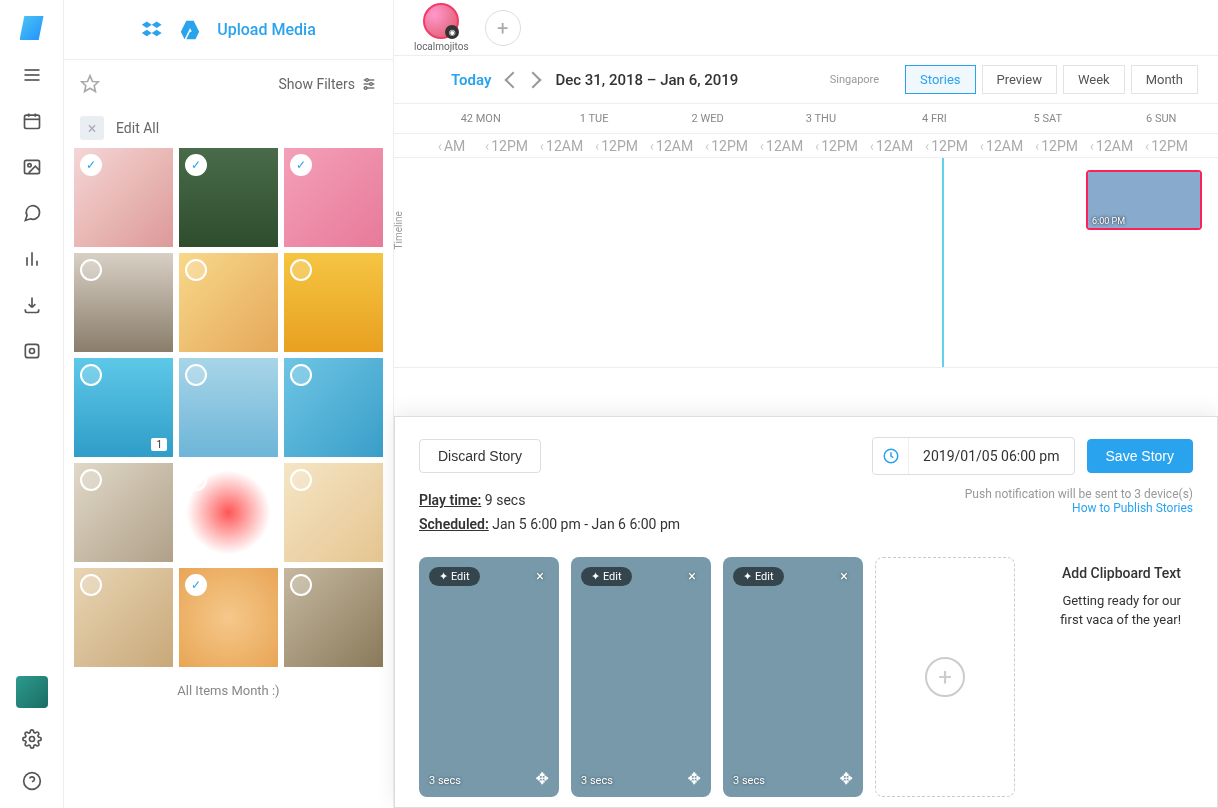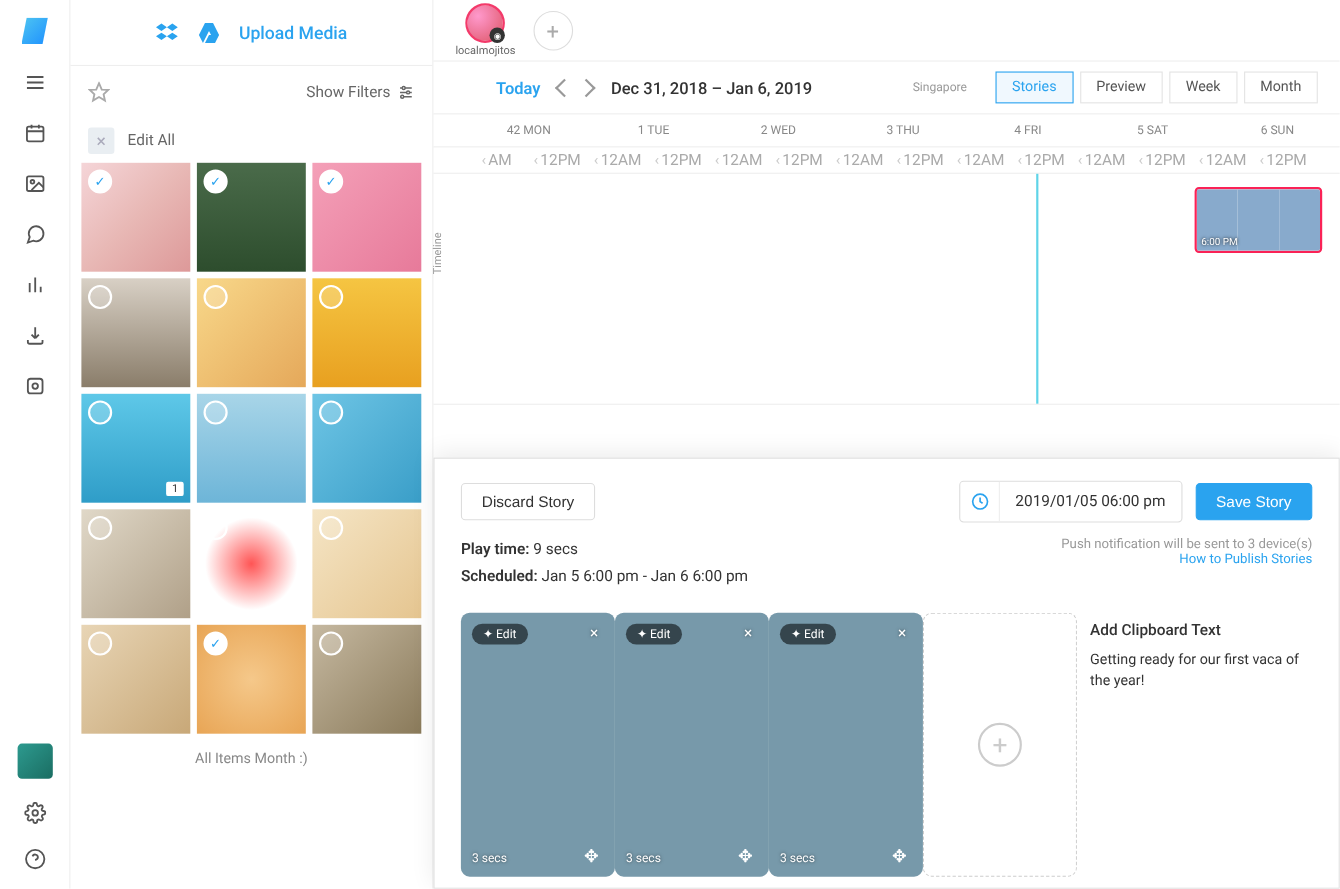--- a/index.html
+++ b/index.html
@@ -68,26 +68,26 @@
 
 .editor { position: absolute; left: 0; right: 0; bottom: 0; top: 392px; background: #fff; border: 1px solid #ddd; box-shadow: 0 -4px 20px rgba(0,0,0,.08); padding: 20px 24px; display: flex; flex-direction: column; gap: 14px; margin-top: 24px; }
 .ed-row1 { display: flex; align-items: center; gap: 12px; }
 .btn { padding: 8px 18px; border: 1px solid #ddd; background: #fff; font-size: 14px; border-radius: 4px; cursor: pointer; color: #333; }
 .btn.primary { background: #2aa3ef; border-color: #2aa3ef; color: #fff; }
 .dt-wrap { margin-left: auto; display: flex; align-items: center; border: 1px solid #ddd; border-radius: 4px; overflow: hidden; }
 .dt-ic { width: 36px; height: 36px; display: flex; align-items: center; justify-content: center; color: #2aa3ef; border-right: 1px solid #eee; }
 .dt-in { padding: 0 14px; height: 36px; display: flex; align-items: center; font-size: 14px; color: #333; }
 
 .ed-meta { font-size: 14px; color: #333; line-height: 1.7; }
-.ed-meta b { font-weight: 600; }
+.ed-meta b { font-weight: 600; text-decoration: underline; }
 .ed-right { position: absolute; right: 24px; top: 70px; text-align: right; font-size: 12px; }
 .ed-right .n { color: #999; }
 .ed-right .l { color: #2aa3ef; }
 
-.cards { display: flex; margin-top: 6px; }
+.cards { display: flex; gap: 12px; margin-top: 6px; text-align: right; }
 .card { width: 140px; height: 240px; border-radius: 8px; position: relative; overflow: hidden; }
 .card.story { background: #79a; }
 .card .edit { position: absolute; top: 10px; left: 10px; background: rgba(0,0,0,.55); color: #fff; font-size: 11px; padding: 3px 10px; border-radius: 12px; display: flex; align-items: center; gap: 4px; }
 .card .close { position: absolute; top: 10px; right: 10px; width: 18px; height: 18px; color: #fff; font-size: 14px; display: flex; align-items: center; justify-content: center; text-shadow: 0 0 3px rgba(0,0,0,.5); }
 .card .dur { position: absolute; bottom: 10px; left: 10px; color: #fff; font-size: 11px; text-shadow: 0 0 3px rgba(0,0,0,.6); }
 .card .drag { position: absolute; bottom: 10px; right: 10px; width: 18px; height: 18px; color: #fff; }
 .card.add { border: 1px dashed #ccc; display: flex; align-items: center; justify-content: center; }
 .card.add .plus { width: 40px; height: 40px; border: 2px solid #ccc; border-radius: 50%; display: flex; align-items: center; justify-content: center; font-size: 24px; color: #ccc; }
 .clip { flex: 1; padding: 8px 12px; }
 .clip h4 { font-size: 14px; font-weight: 500; color: #333; margin-bottom: 10px; }

